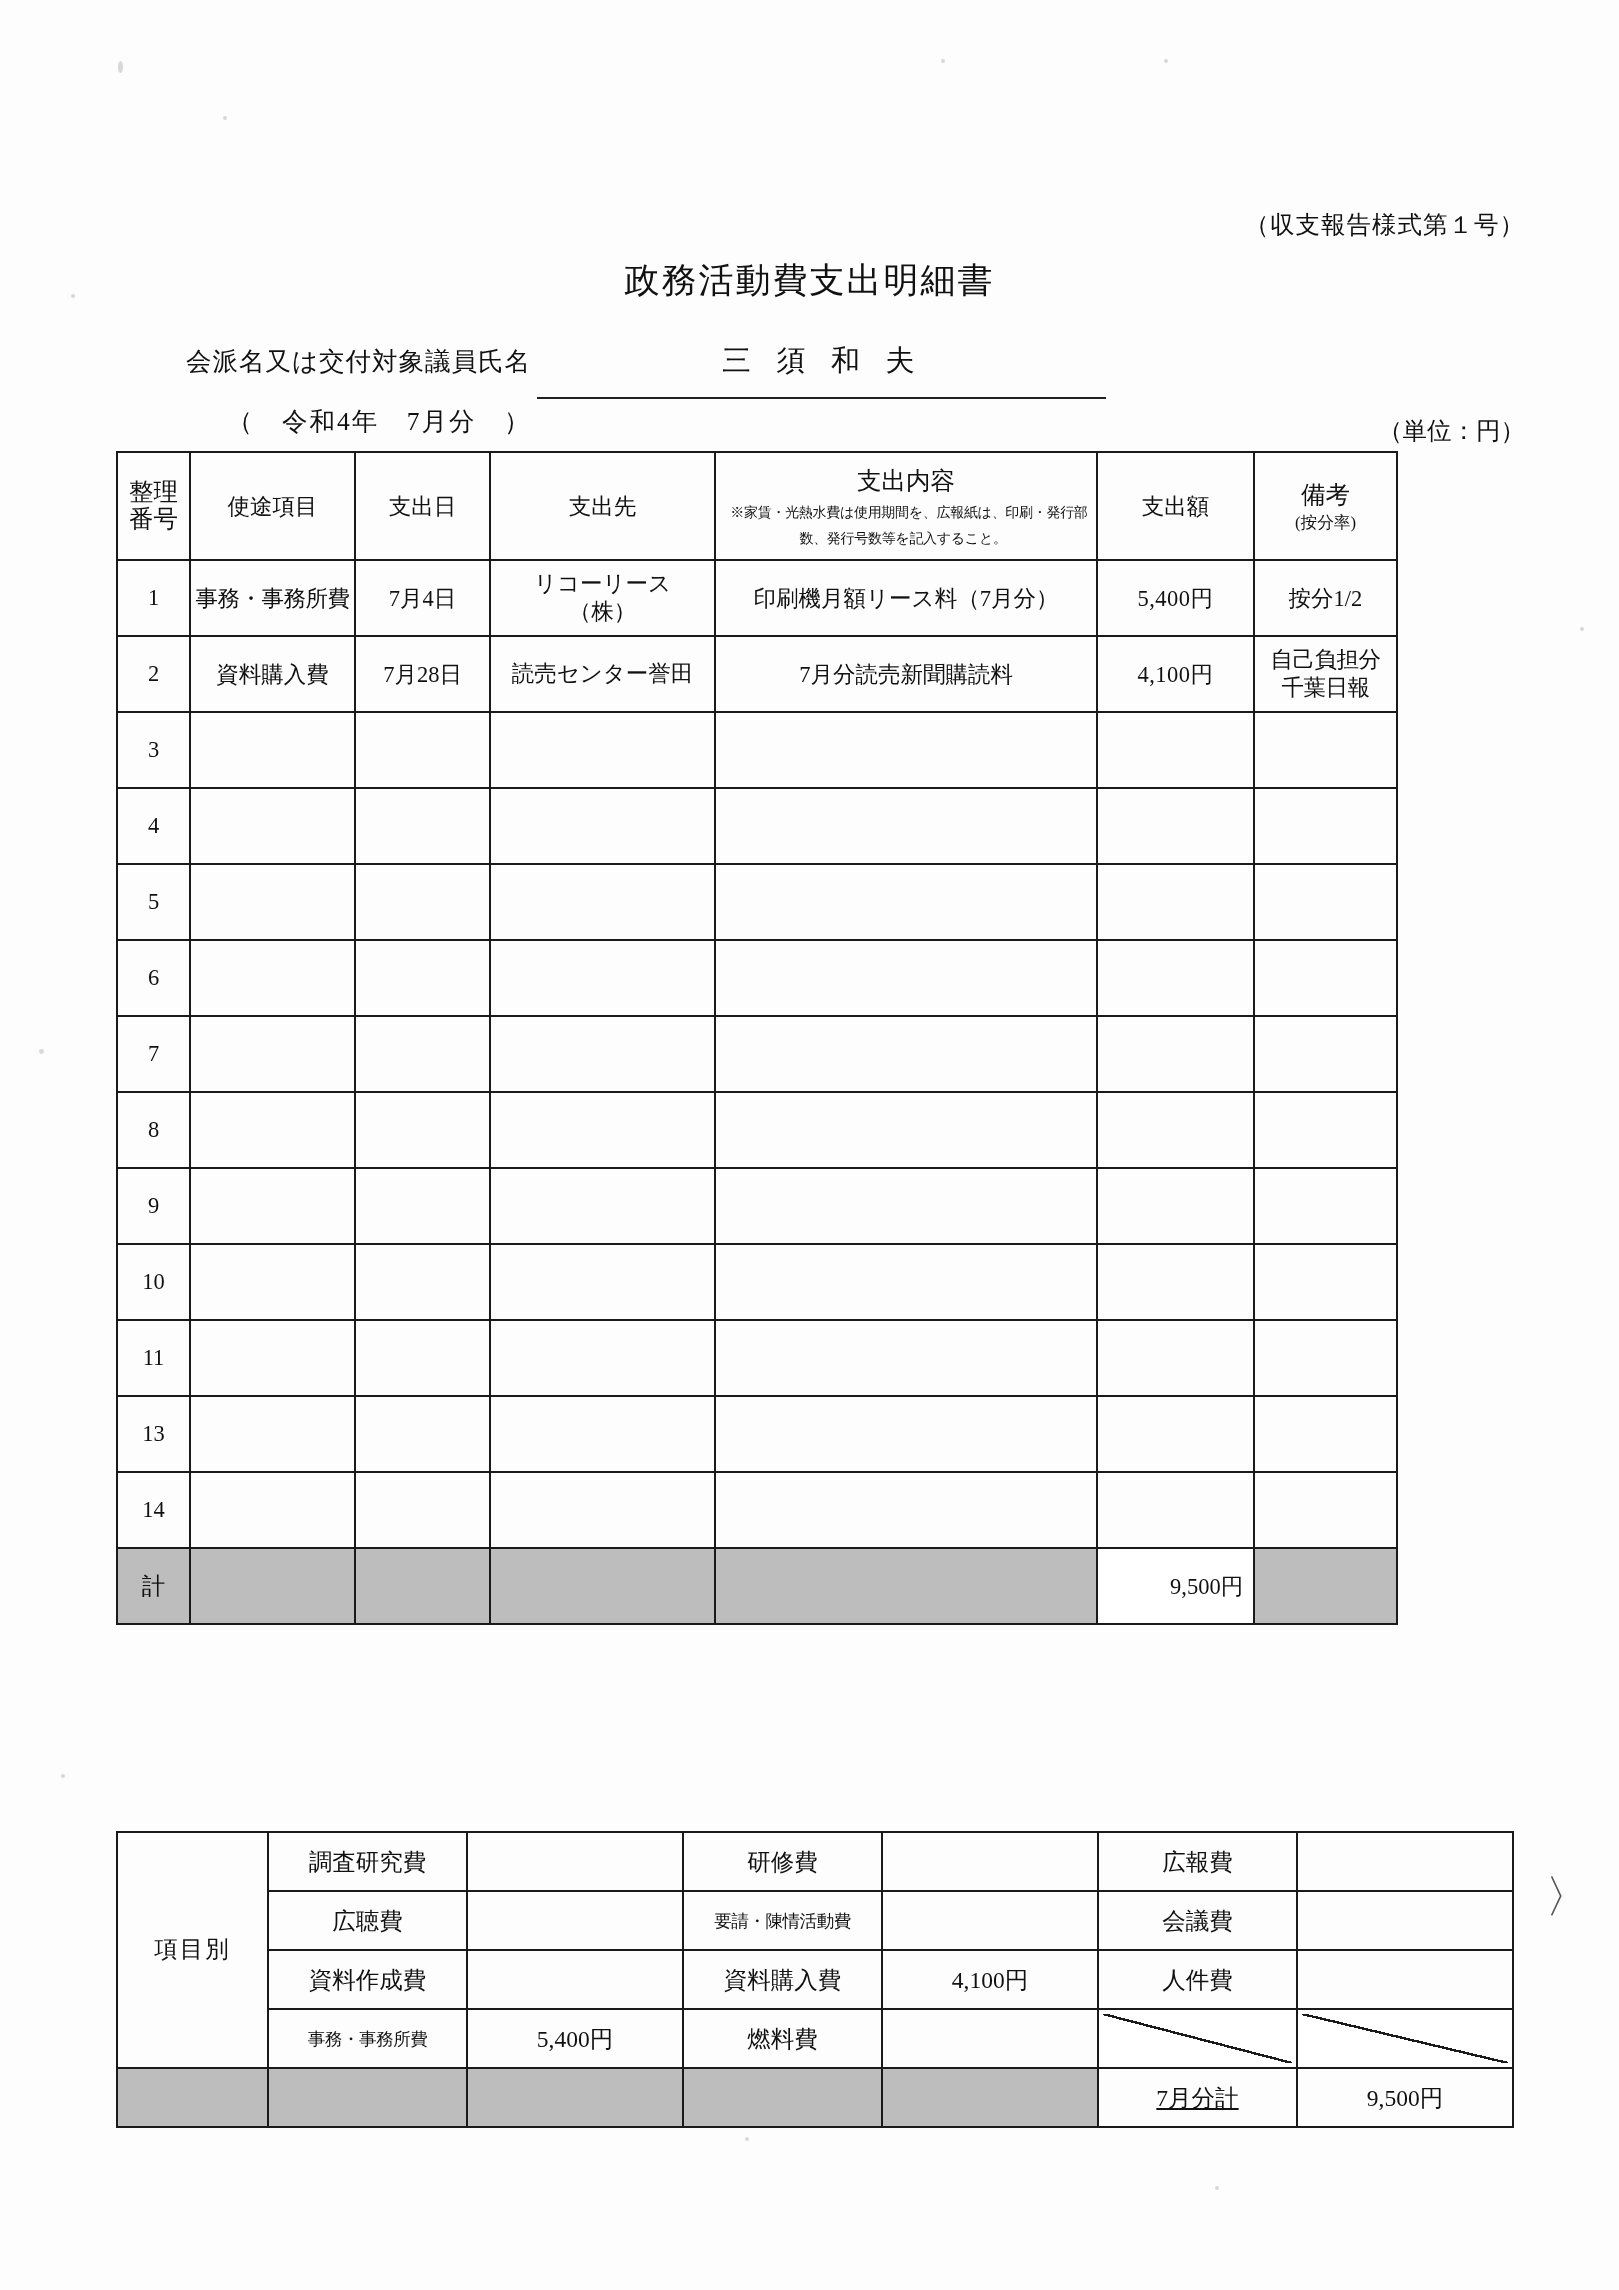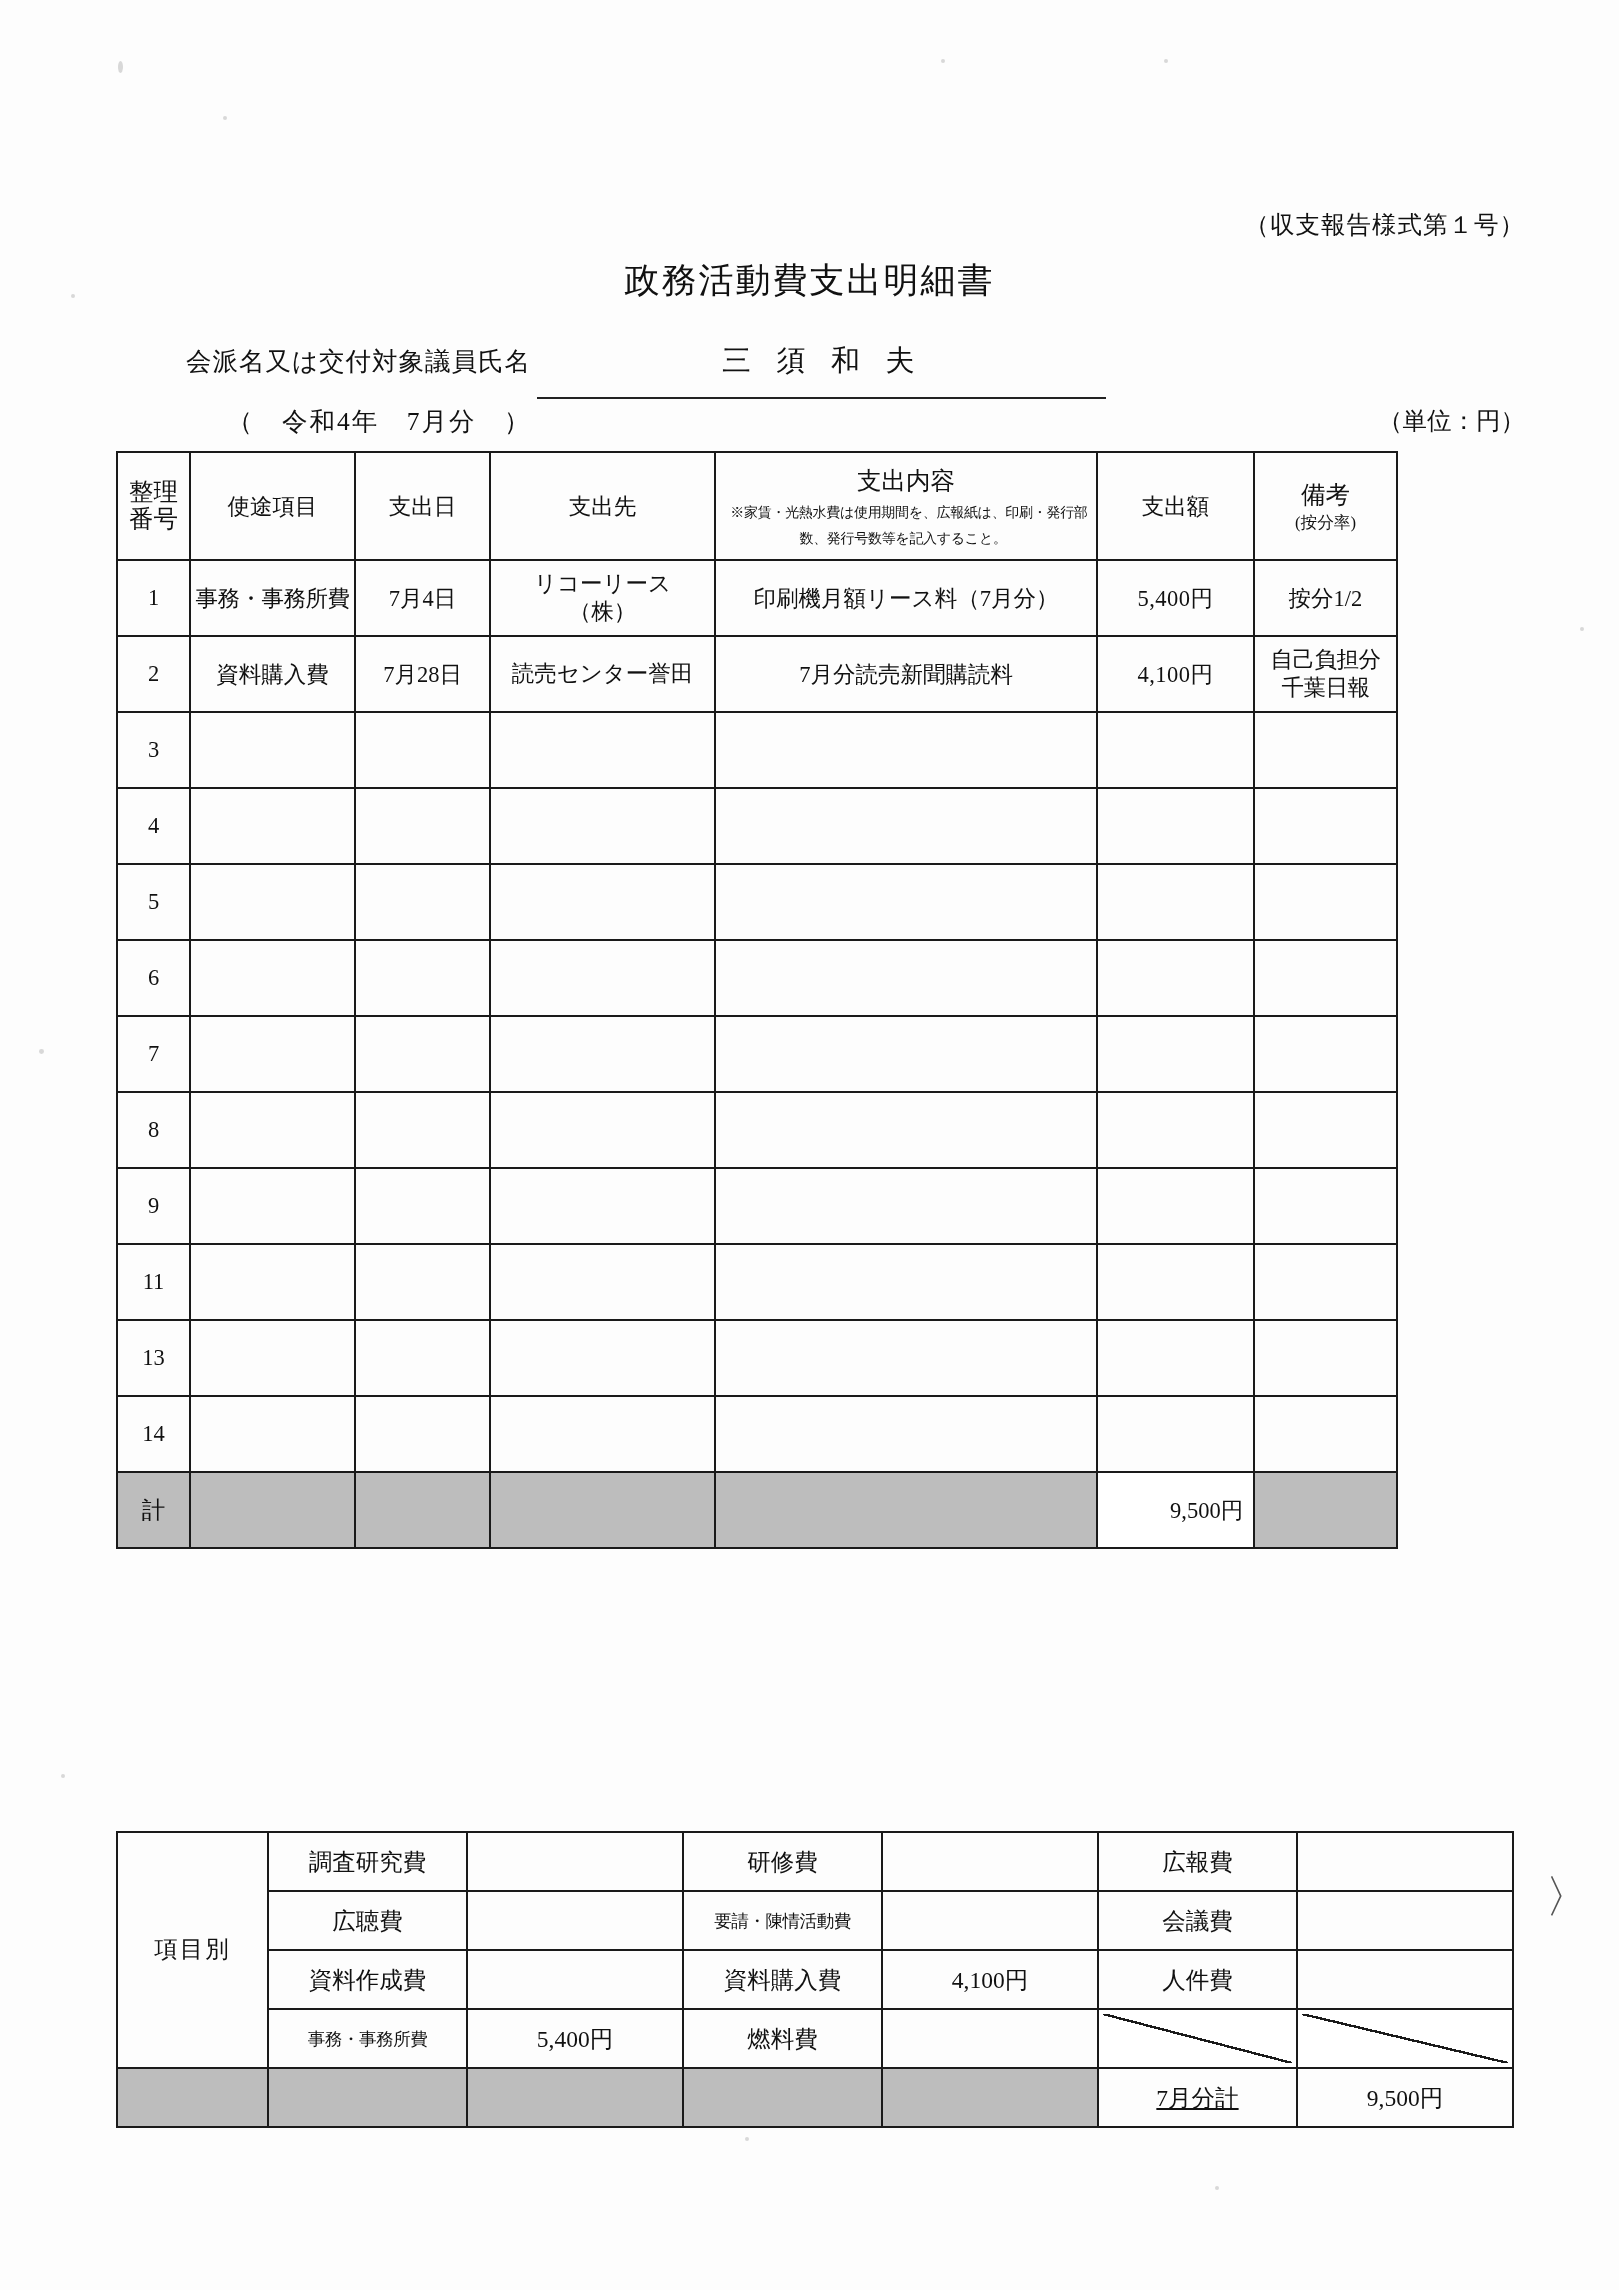--- a/index.html
+++ b/index.html
@@ -69,21 +69,21 @@
     position: absolute;
     left: 227px;
     top: 404px;
     font-size: 25.5px;
     letter-spacing: 2px;
     white-space: nowrap;
   }
   .unit {
     position: absolute;
     right: 94px;
-    top: 404px;
+    top: 414px;
     font-size: 24.5px;
     white-space: nowrap;
   }
 
   
   table.main {
     position: absolute;
     left: 116px;
     top: 451px;
     width: 1198px;
@@ -324,20 +324,29 @@
       <tr>
         <td class="cell-c">9</td>
         <td class="cell-c"></td>
         <td class="cell-c"></td>
         <td class="cell-l"></td>
         <td class="cell-l"></td>
         <td class="cell-r"></td>
         <td class="cell-l"></td>
       </tr>
       <tr>
+        <td class="cell-c">10</td>
+        <td class="cell-c"></td>
+        <td class="cell-c"></td>
+        <td class="cell-l"></td>
+        <td class="cell-l"></td>
+        <td class="cell-r"></td>
+        <td class="cell-l"></td>
+      </tr>
+      <tr>
         <td class="cell-c">11</td>
         <td class="cell-c"></td>
         <td class="cell-c"></td>
         <td class="cell-l"></td>
         <td class="cell-l"></td>
         <td class="cell-r"></td>
         <td class="cell-l"></td>
       </tr>
       <tr>
         <td class="cell-c">13</td>

